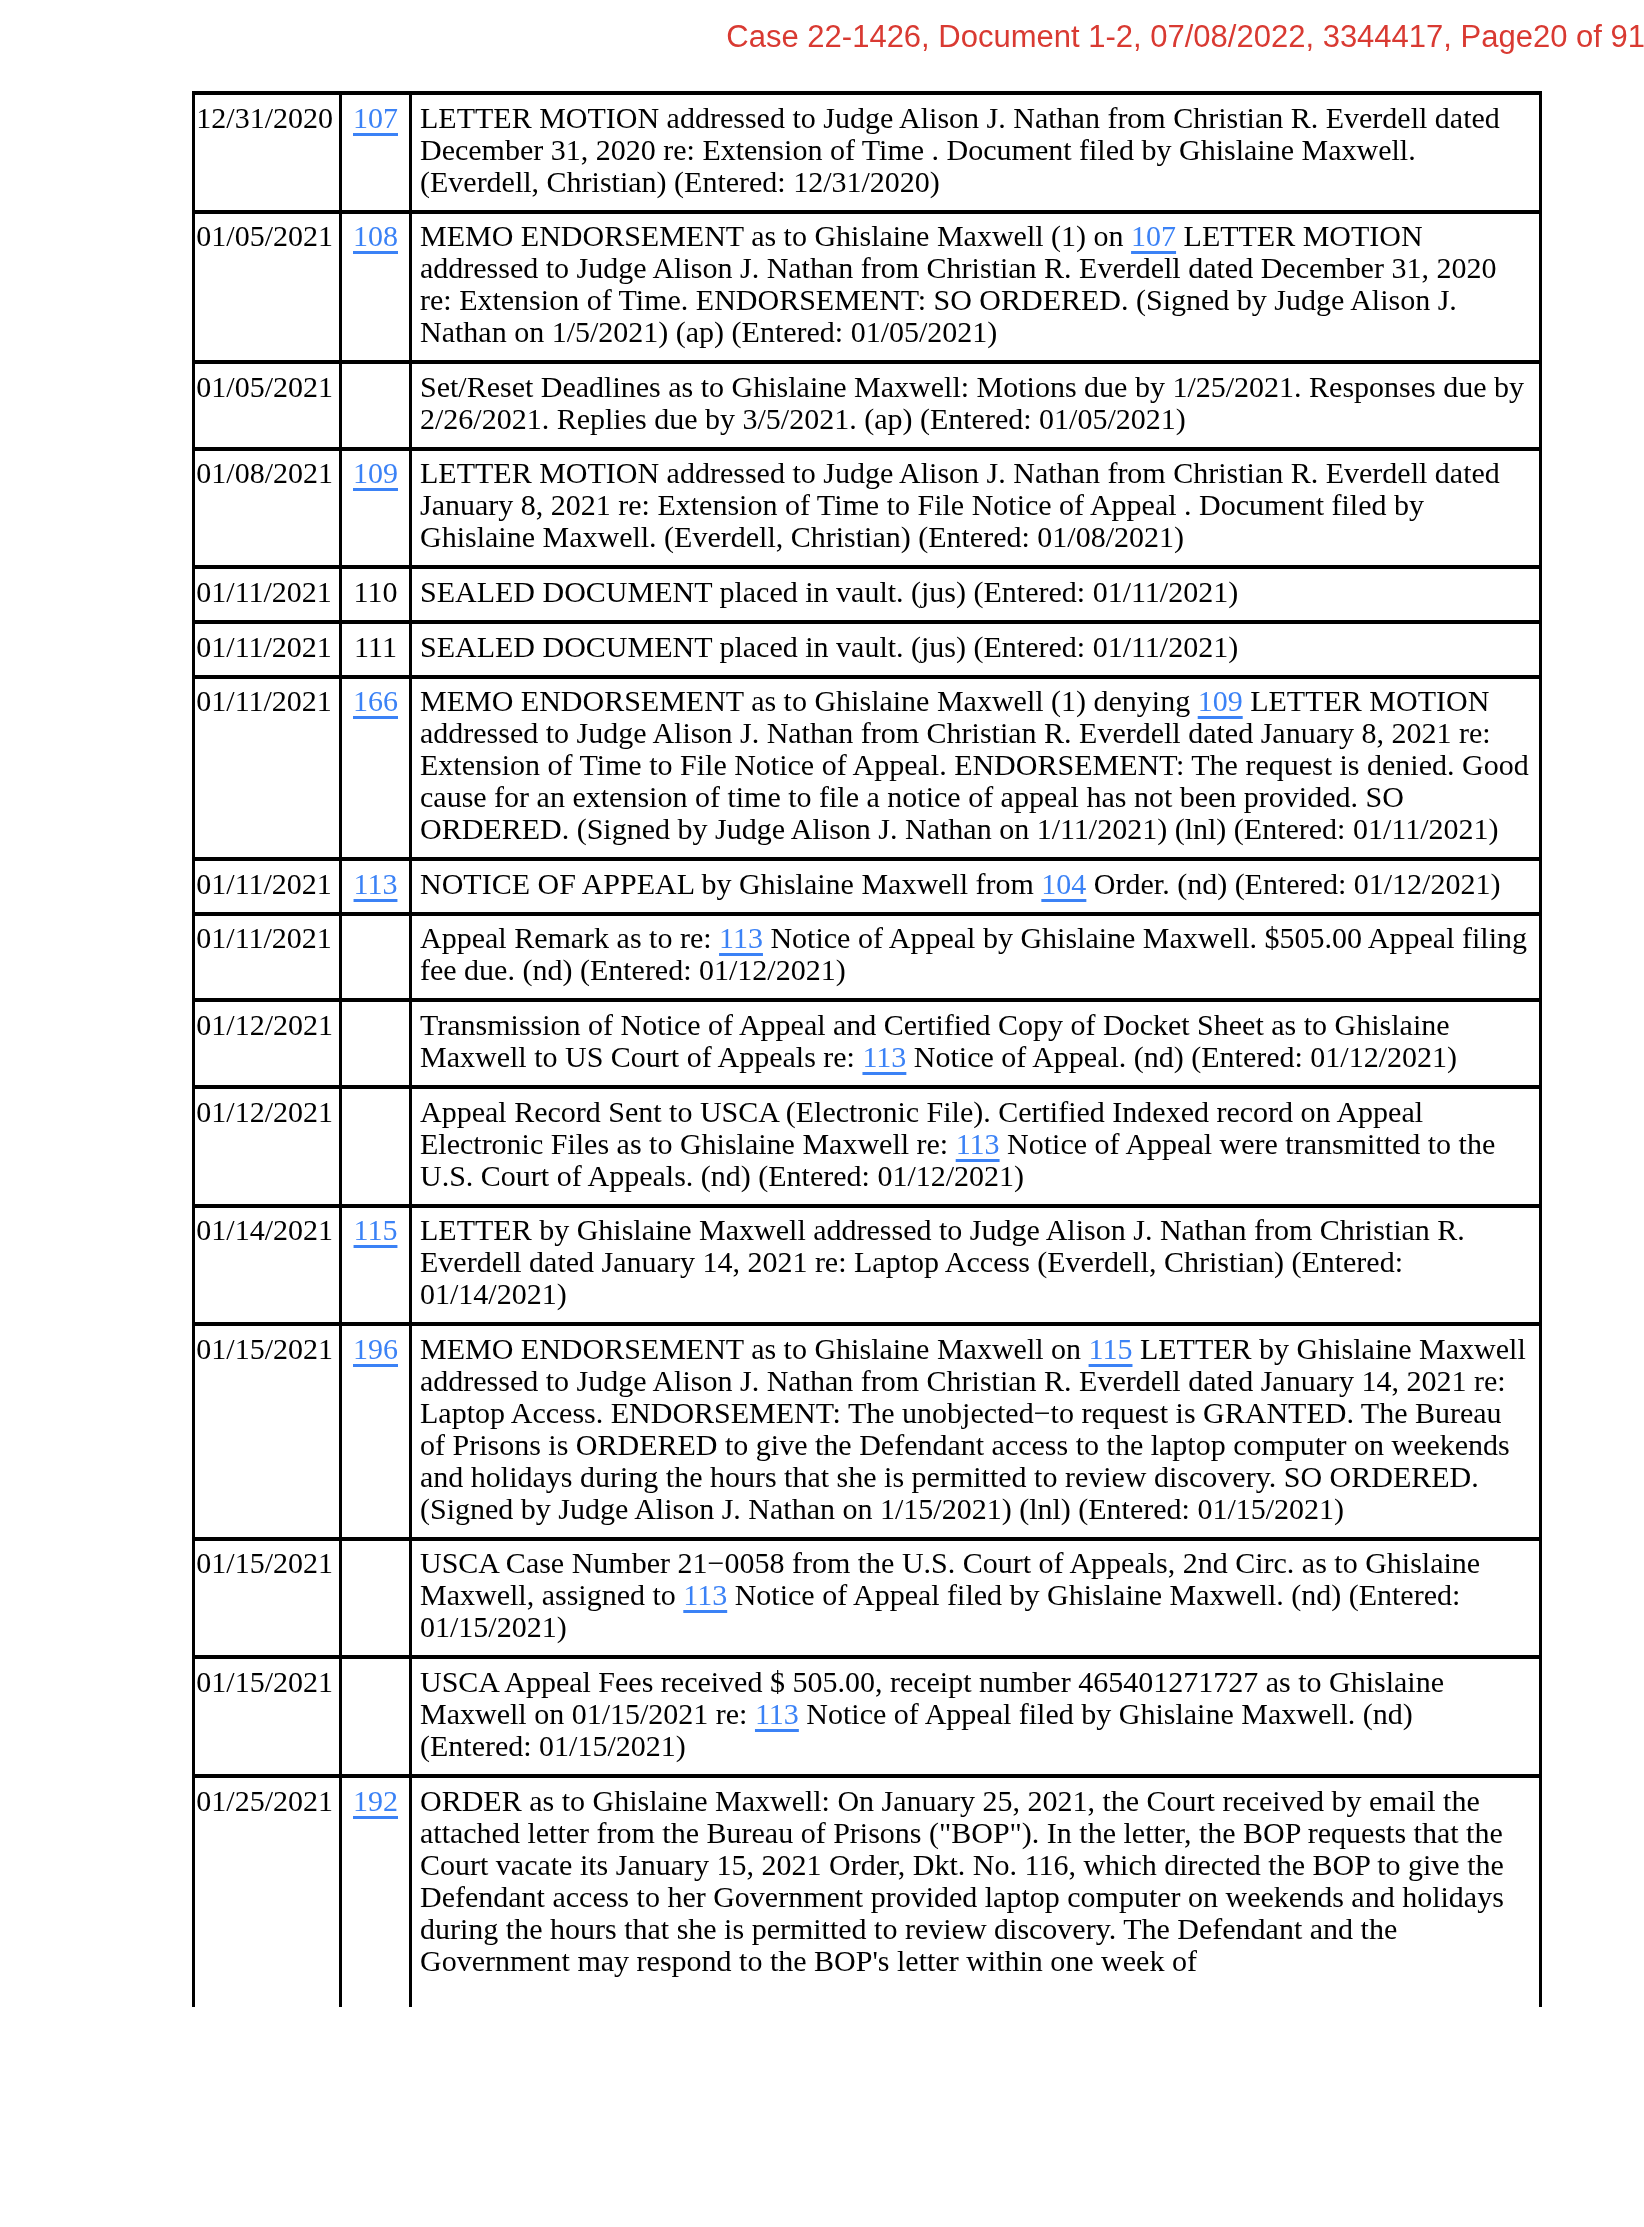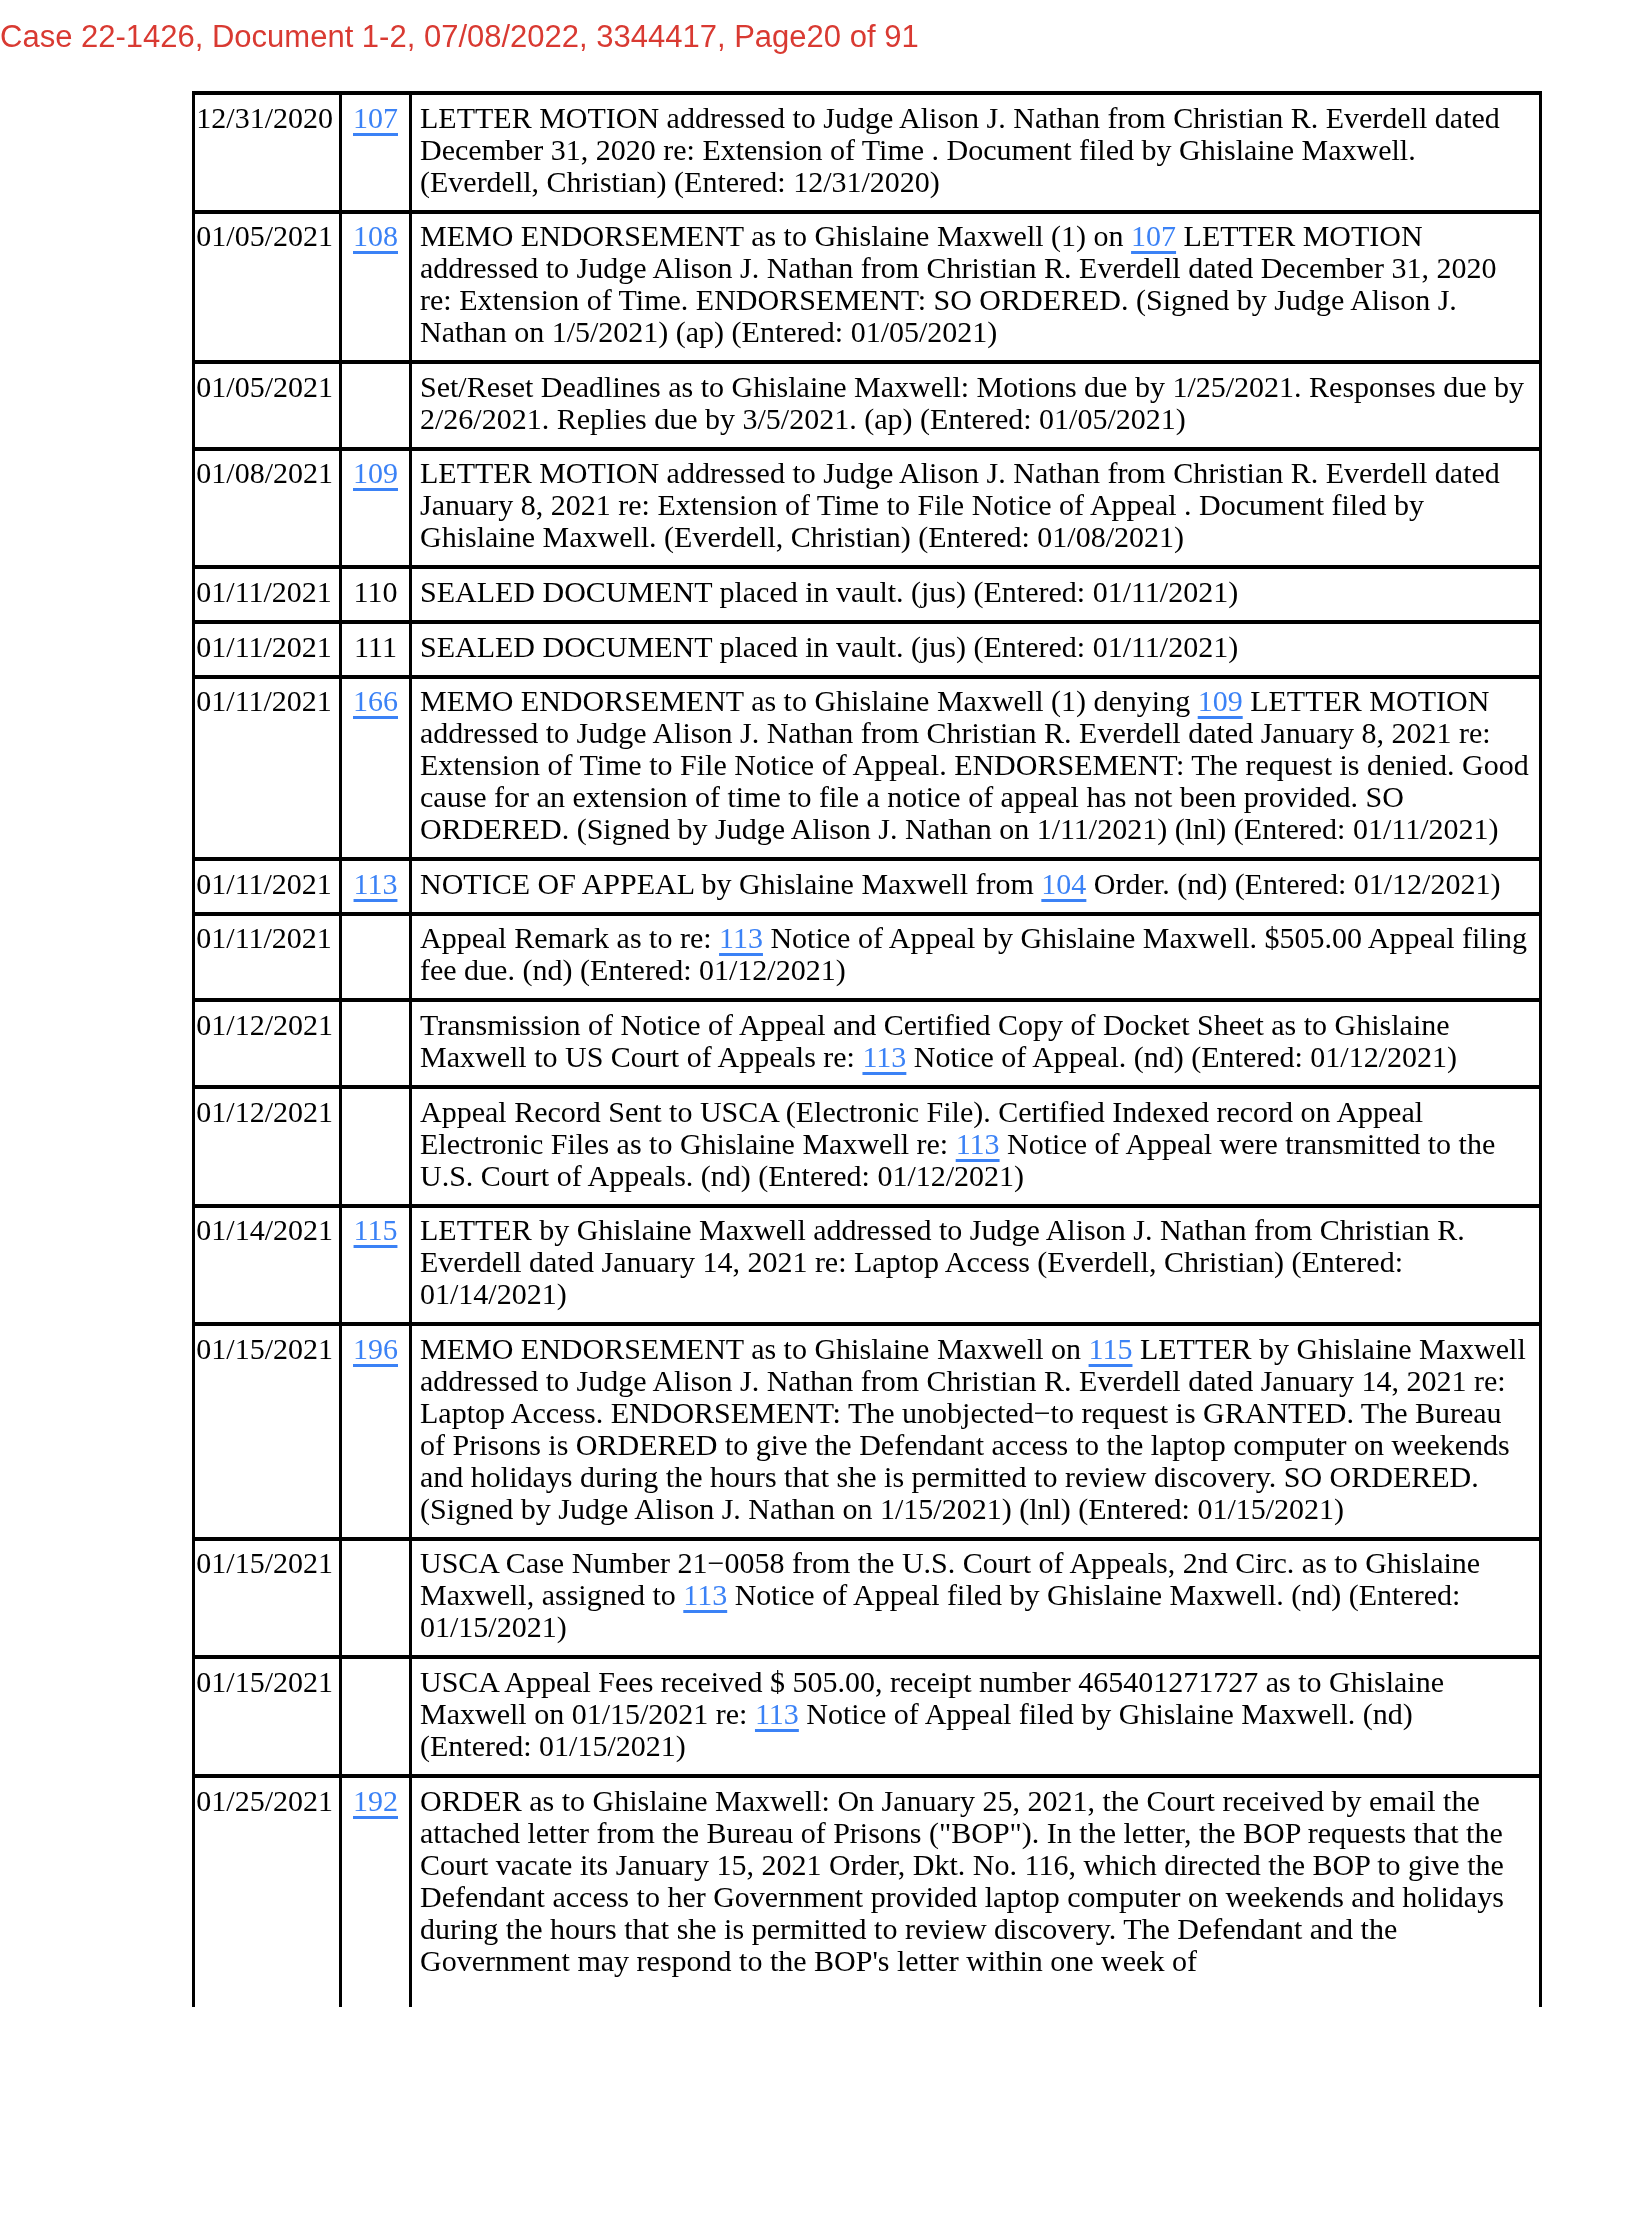--- a/index.html
+++ b/index.html
@@ -13,21 +13,21 @@
     height: 2227px;
     overflow: hidden;
     font-family: "Liberation Serif", serif;
     color: #000000;
   }
   .stamp-header {
     position: absolute;
     top: 18.6px;
     left: 0;
     width: 100%;
-    text-align: left;
+    text-align: right;
     font-family: "Liberation Sans", sans-serif;
     font-size: 31px;
     letter-spacing: 0px;
   }
   table.docket {
     position: absolute;
     top: 91px;
     left: 192px;
     width: 1347px;
     border-collapse: collapse;

